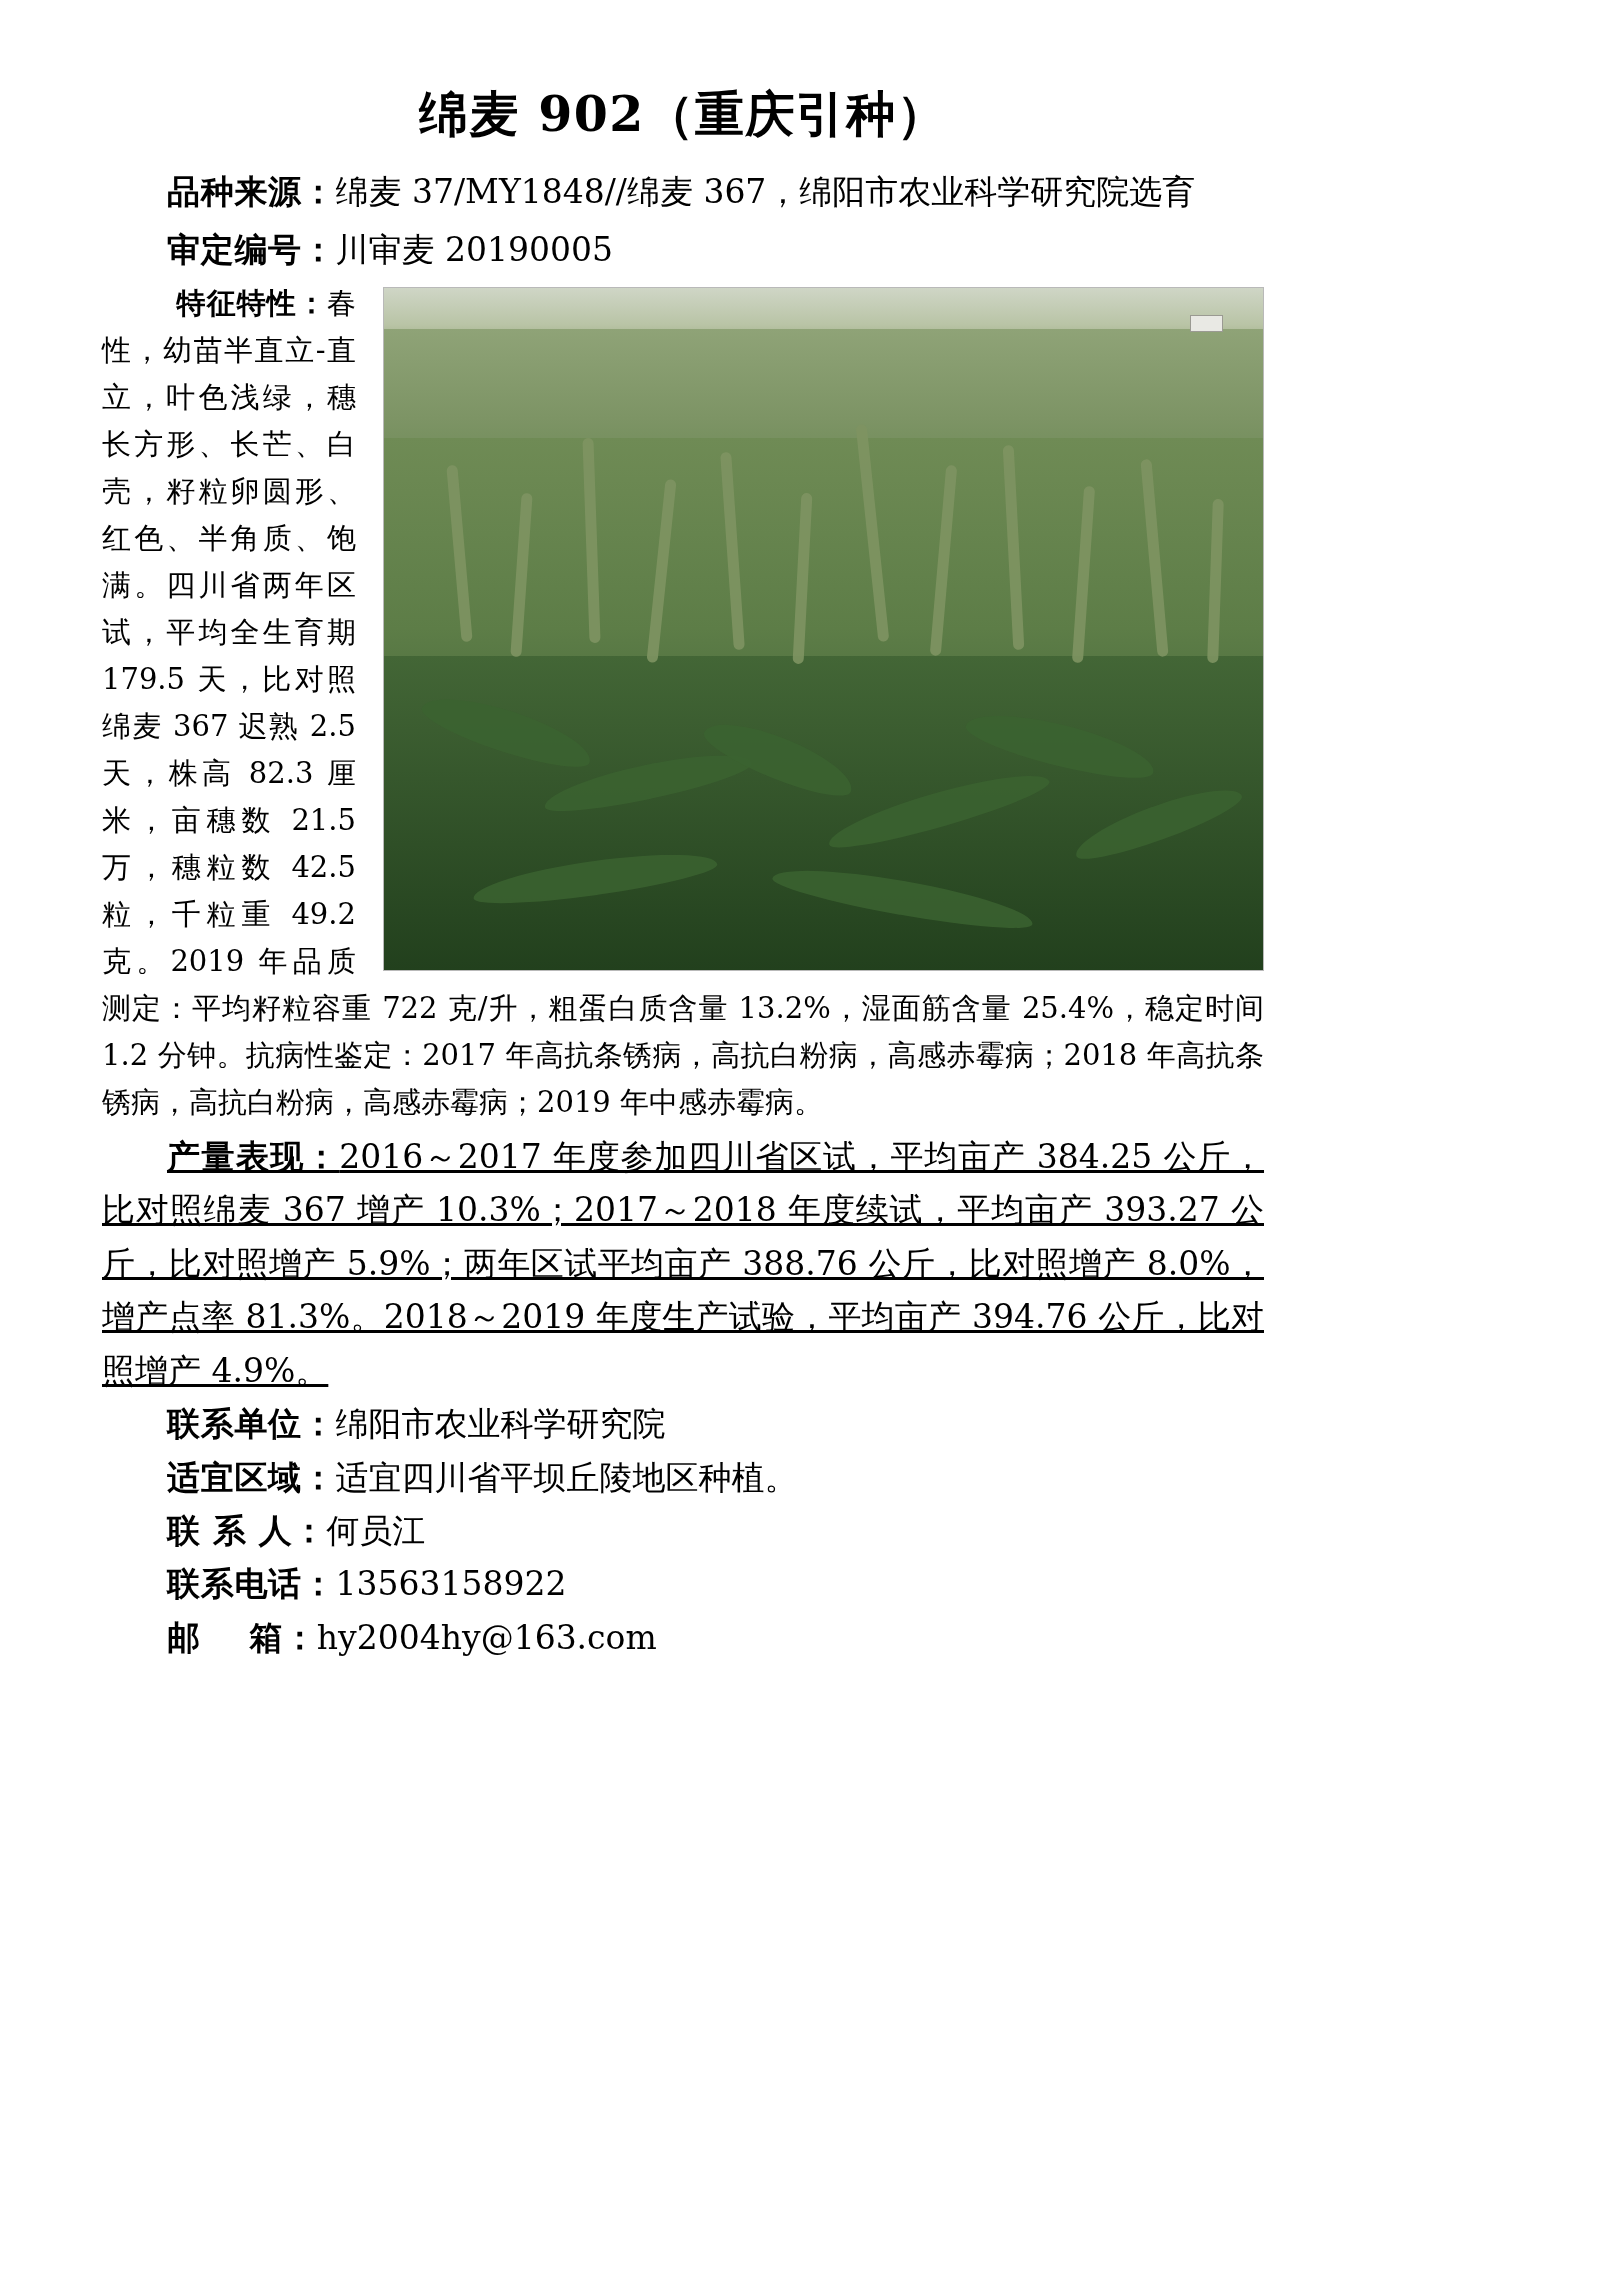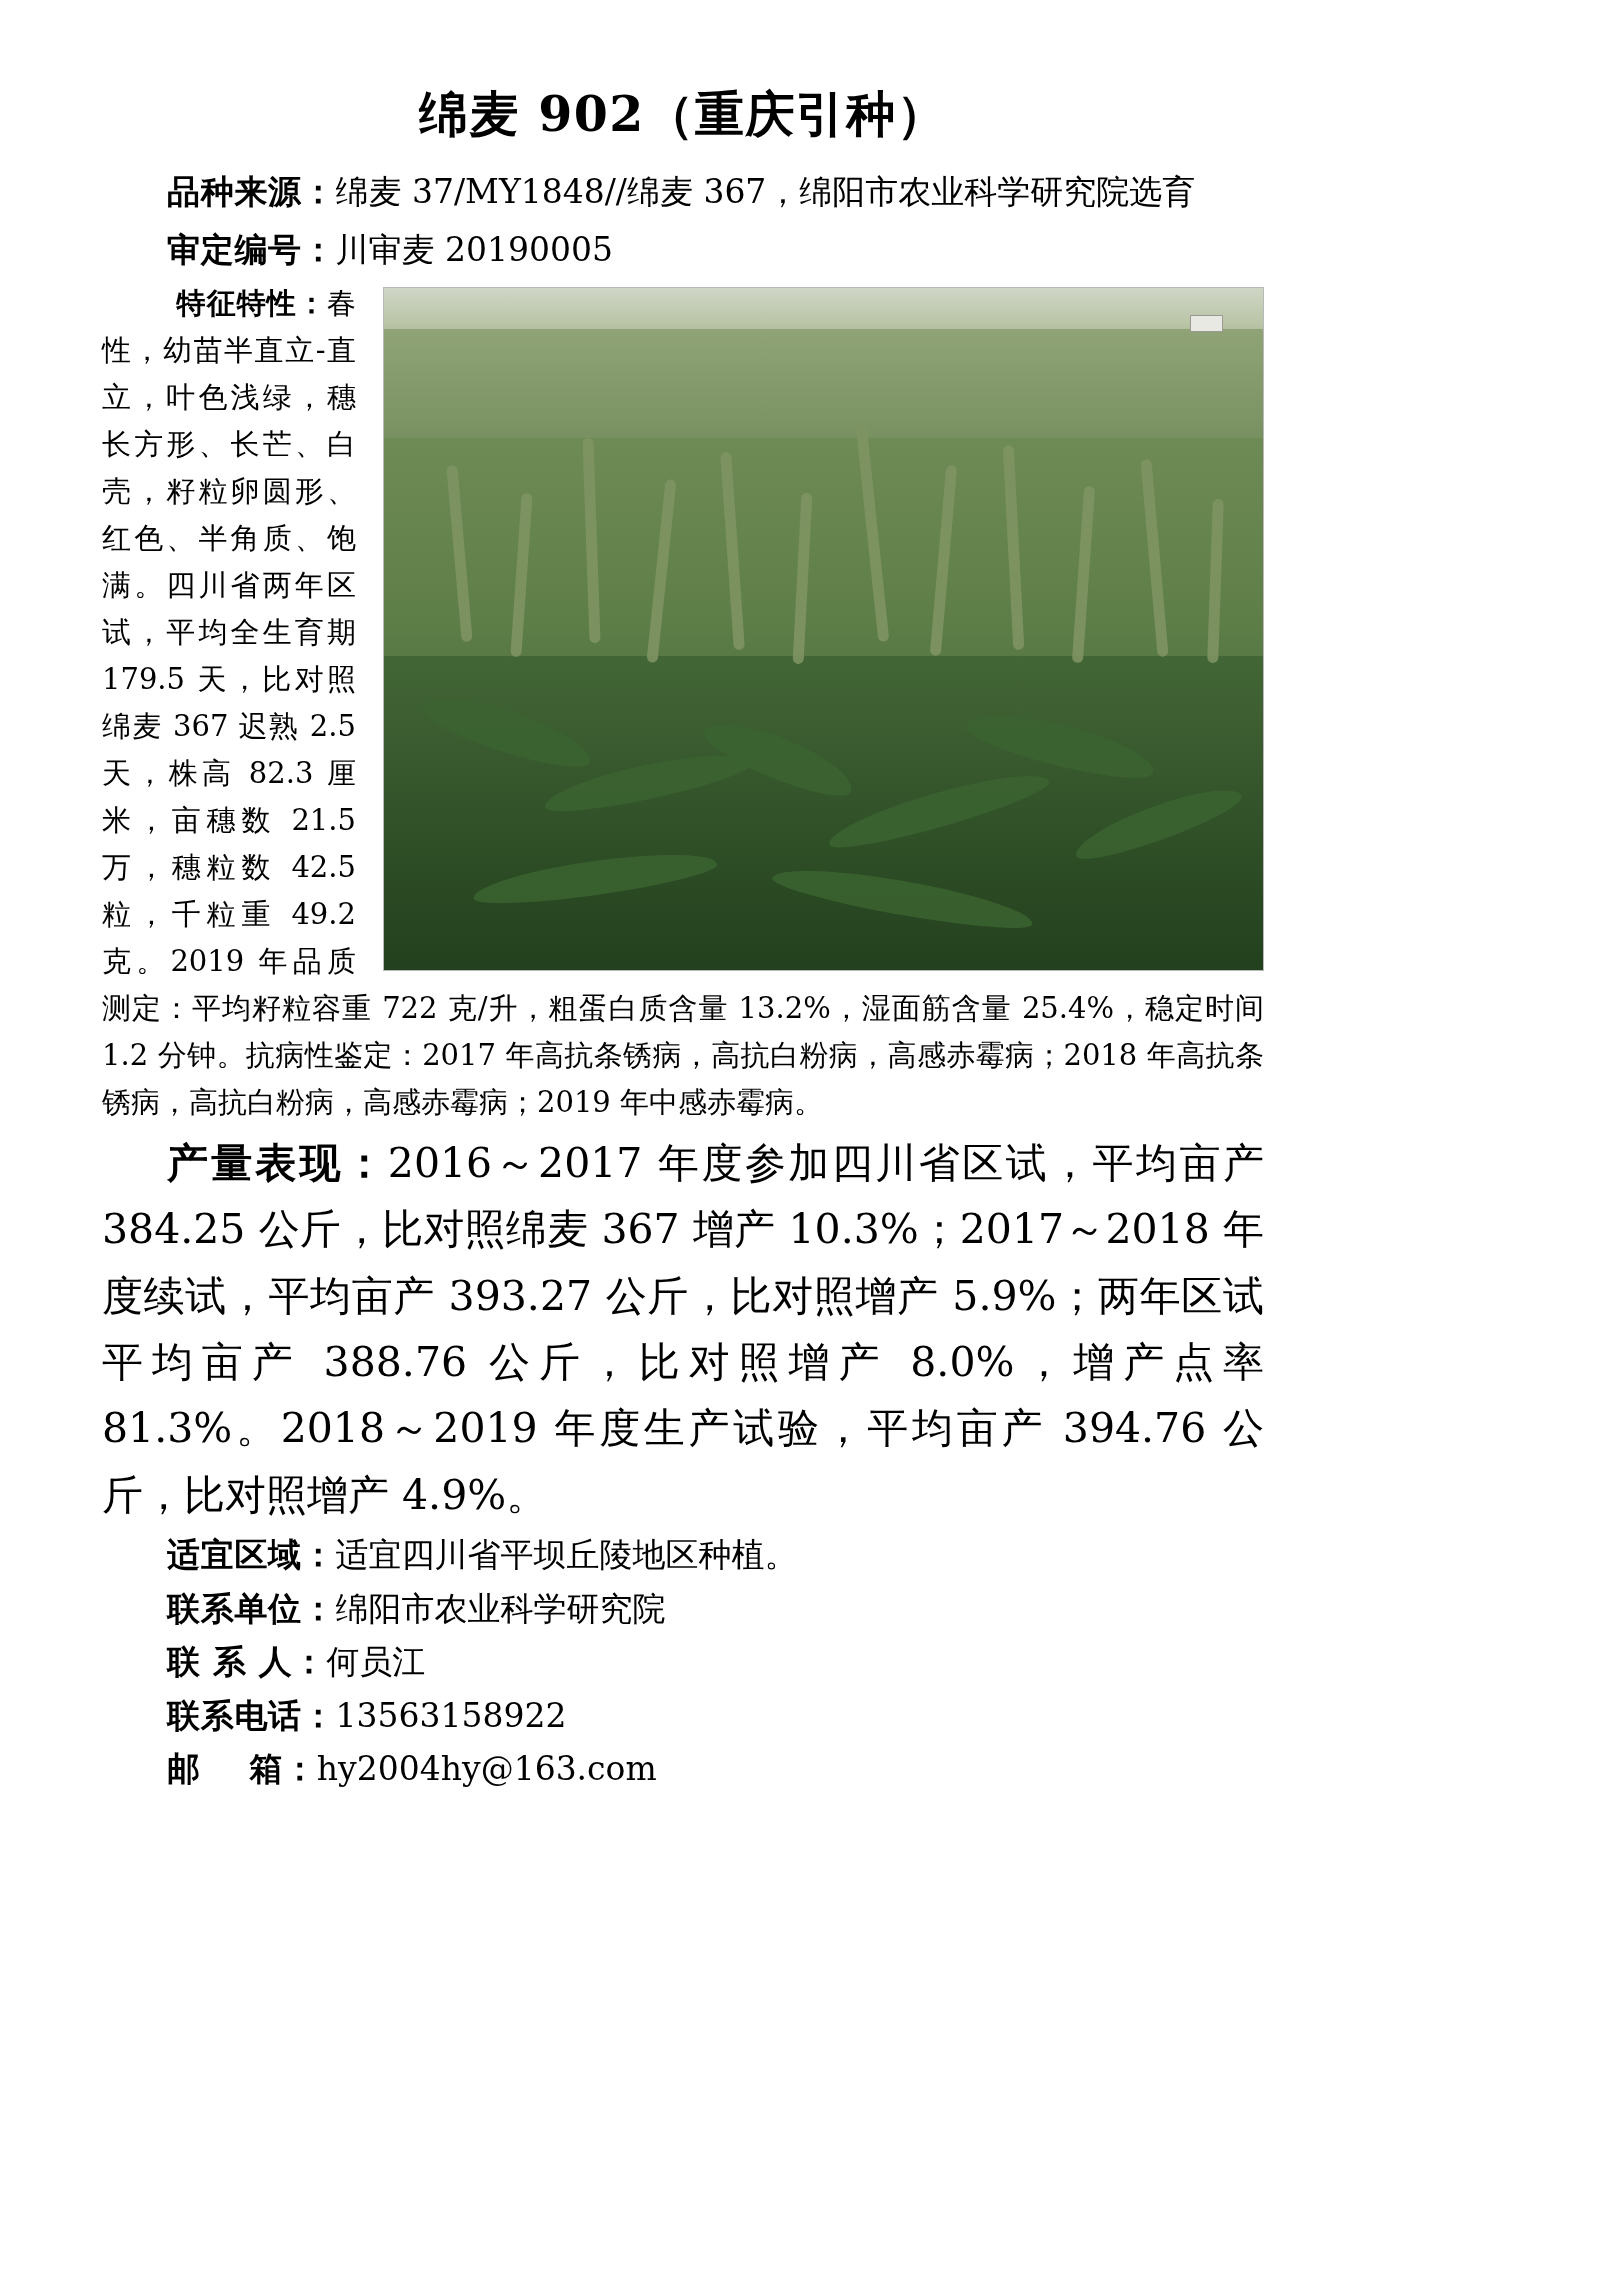--- a/index.html
+++ b/index.html
@@ -100,25 +100,26 @@
     top: 4%;
     width: 31px;
     height: 15px;
     background: #e9e9e4;
     border: 0.7px solid #9a9a92;
   }
   .tail {
     clear: both;
   }
   .para {
-    font-size: 41px;
+    font-size: 33px;
     line-height: 1.62;
     text-align: justify;
     text-indent: 65px;
     margin: 4.1px 0 0 0;
+    text-decoration: underline;
   }
   .kv {
     font-size: 33px;
     line-height: 1.62;
     margin: 0;
     padding-left: 65px;
   }
   .kv .lbl {
     font-weight: bold;
   }
@@ -180,27 +181,27 @@
   </div>
 
   <div class="tail"></div>
 
   <p class="para">
     <span class="lbl">产量表现：</span><span>2016～2017 年度参加四川省区试，平均亩产 384.25 公斤，比对照绵麦 367 增产 10.3%；2017～2018 年度续试，平均亩产 393.27 公斤，比对照增产 5.9%；两年区试平均亩产 388.76 公斤，比对照增产 8.0%，增产点率 81.3%。2018～2019 年度生产试验，平均亩产 394.76 公斤，比对照增产 4.9%。</span>
   </p>
 
 
   <p class="kv">
+    <span class="lbl">联系单位：</span><span>绵阳市农业科学研究院</span>
+  </p>
+
+  <p class="kv">
     <span class="lbl">适宜区域：</span><span>适宜四川省平坝丘陵地区种植。</span>
   </p>
 
-  <p class="kv">
-    <span class="lbl">联系单位：</span><span>绵阳市农业科学研究院</span>
-  </p>
-
 
   <p class="kv">
     <span class="lbl">联 系 人：</span><span>何员江</span>
   </p>
 
   <p class="kv">
     <span class="lbl">联系电话：</span><span>13563158922</span>
   </p>
 
   <p class="kv">

